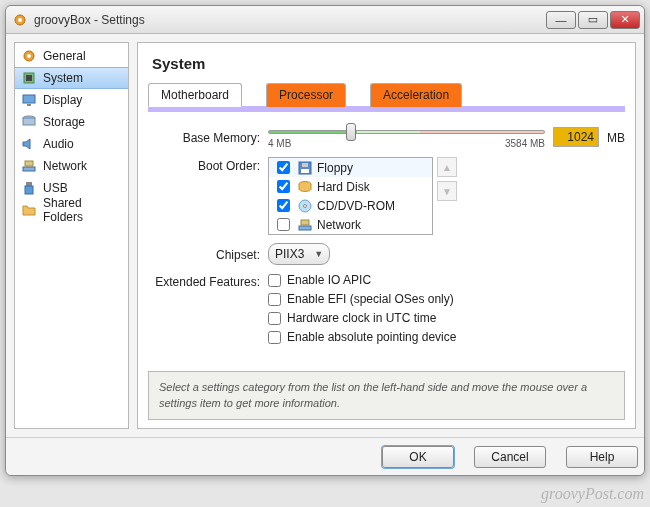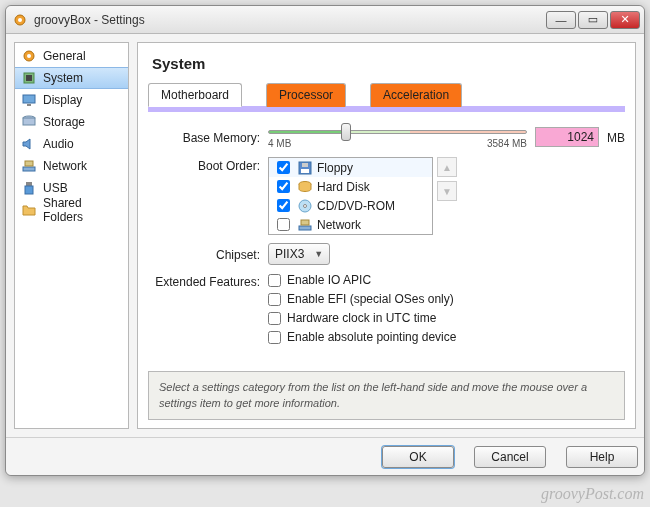--- a/index.html
+++ b/index.html
@@ -149,23 +149,23 @@
     background: linear-gradient(#f6f6f6,#d4d4d4);
     border: 1px solid #7a7a7a;
     border-radius: 3px;
   }
   .ticks {
     display:flex; justify-content: space-between;
     font-size: 10px; color:#555;
     margin-top: 4px;
   }
   .memval {
-    width: 64px; height: 20px;
+    width: 46px; height: 20px;
     border: 1px solid #aaa;
-    background: #f9a8d4;
+    background: #eab308;
     text-align: right;
     padding: 2px 4px;
     font-size: 12px;
   }
   .unit { font-size: 12px; padding-top: 2px; }
 
   .bootbox {
     width: 165px;
     border: 1px solid #aaa;
     background: #fff;
@@ -189,21 +189,21 @@
     font-size: 10px;
   }
 
   .dropdown {
     height: 22px;
     border: 1px solid #9c9c9c;
     background: linear-gradient(#fdfdfd,#e5e5e5);
     display:inline-flex; align-items:center;
     padding: 0 6px;
     font-size: 12px;
-    border-radius: 3px;
+    border-radius: 9px;
     gap: 10px;
   }
   .dd-arrow { font-size: 9px; color:#555; }
 
   .chk-line { display:flex; align-items:center; gap:6px; margin-bottom:5px; }
   .chk-line input { width:13px; height:13px; margin:0; }
 
   .hint {
     border: 1px solid #b8b8b8;
     background: #f0f0ec;

